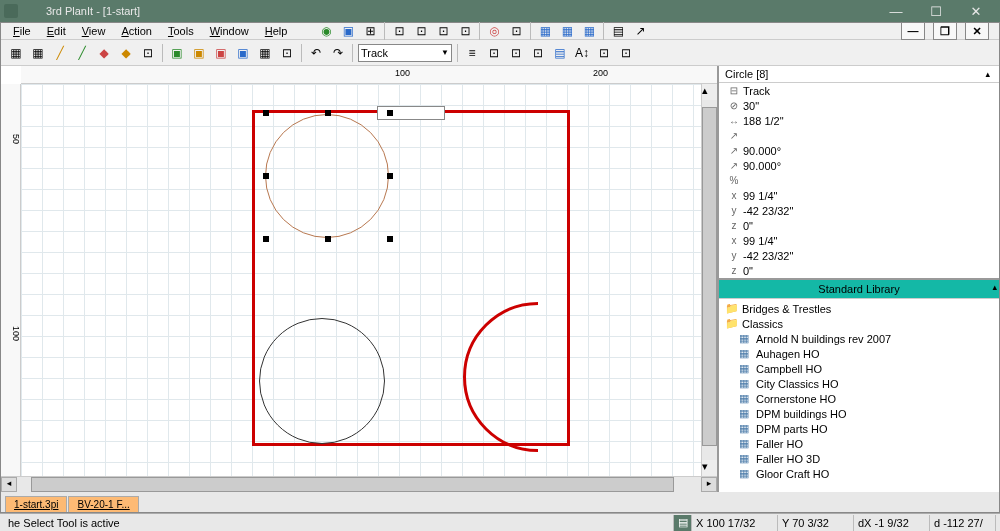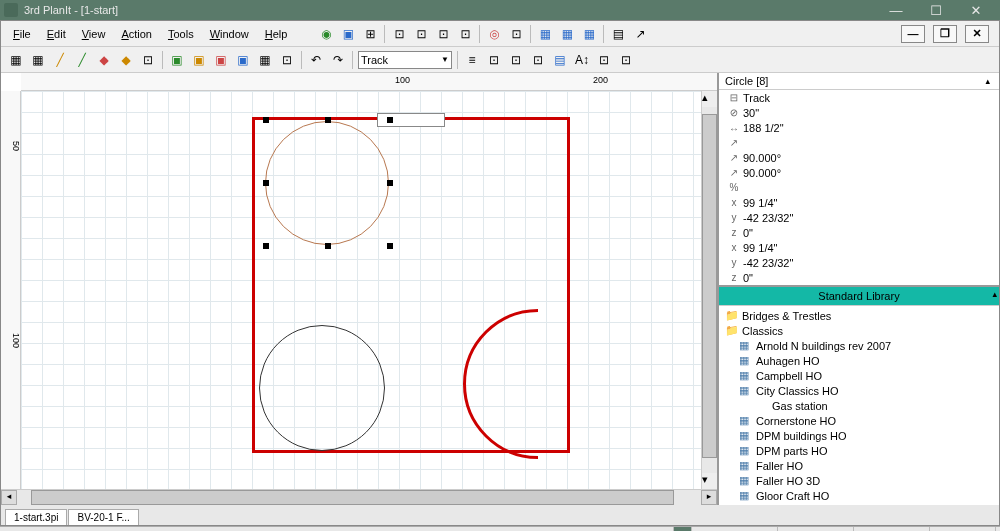--- a/index.html
+++ b/index.html
@@ -1,26 +1,26 @@
 <!DOCTYPE html>
 <html><head>
 <meta charset="utf-8">
 <style>
 * { box-sizing: border-box; margin: 0; padding: 0; font-family: Tahoma, sans-serif; font-size: 11px; }
 body { background: #5a7a6a; width: 1000px; height: 531px; overflow: hidden; display: flex; flex-direction: column; }
 
 .titlebar { height: 22px; background: #5a7a6a; color: #e8e8e8; display: flex; align-items: center; padding: 0 4px; }
 .titlebar .app-icon { width: 14px; height: 14px; margin-right: 6px; background: #4a6a5a; border-radius: 2px; }
-.titlebar .title { flex: 1; }
+.titlebar .title { flex: 1; margin-left: 22px; }
 .titlebar .win-btns { display: flex; gap: 0; }
 .titlebar .win-btn { width: 40px; height: 20px; display: flex; align-items: center; justify-content: center; cursor: pointer; font-size: 13px; }
 
 .app-body { flex: 1; background: #e8e8e8; border: 1px solid #888; display: flex; flex-direction: column; }
 
-.menubar { height: 26px; background: #f0f0f0; display: flex; align-items: center; padding: 0 4px; border-bottom: 1px solid #ccc; }
+.menubar { height: 17px; background: #f0f0f0; display: flex; align-items: center; padding: 0 4px; border-bottom: 1px solid #ccc; }
 .menuitem { padding: 2px 8px; cursor: pointer; }
 .menuitem u { text-decoration: underline; }
 .menu-spacer { width: 20px; }
 .tb-icon { width: 20px; height: 18px; border: 1px solid transparent; display: inline-flex; align-items: center; justify-content: center; margin: 0 1px; cursor: pointer; font-size: 12px; }
 .mdi-btns { margin-left: auto; display: flex; gap: 8px; padding-right: 6px; }
 .mdi-btn { width: 24px; height: 18px; border: 1px solid #888; background: #f8f8f8; display: flex; align-items: center; justify-content: center; font-weight: bold; cursor: pointer; }
 
 .toolbar2 { height: 26px; background: #f0f0f0; display: flex; align-items: center; padding: 0 4px; border-bottom: 1px solid #ccc; }
 .tb-sep { width: 1px; height: 18px; background: #bbb; margin: 0 3px; }
 .combo { width: 94px; height: 18px; border: 1px solid #888; background: #fff; padding: 0 2px; display: flex; align-items: center; margin: 0 2px; }
@@ -40,21 +40,21 @@
 .shape-circle { position: absolute; border-radius: 50%; }
 .sel-handle { position: absolute; width: 6px; height: 6px; background: #000; }
 .edit-box { position: absolute; width: 68px; height: 14px; border: 1px solid #888; background: #fff; }
 .hscroll { height: 16px; background: #eee; display: flex; border-top: 1px solid #ccc; }
 .hscroll .sb-btn { width: 16px; border: 1px solid #aaa; background: #ddd; text-align: center; font-size: 9px; cursor: pointer; }
 .hscroll .sb-track { flex: 1; background: #e8e8e8; position: relative; }
 .hscroll .sb-thumb { position: absolute; left: 2%; width: 94%; height: 100%; background: #ccc; border: 1px solid #999; }
 .vscroll { width: 16px; background: #eee; border-left: 1px solid #ccc; display: flex; flex-direction: column; }
 
 .doc-tabs { height: 20px; background: #e8e8e8; display: flex; align-items: end; padding-left: 4px; }
-.doc-tab { padding: 2px 8px; background: #ffffff; border: 1px solid #aaa; border-bottom: none; margin-right: 1px; font-size: 10px; cursor: pointer; }
+.doc-tab { padding: 2px 8px; background: #fdba74; border: 1px solid #aaa; border-bottom: none; margin-right: 1px; font-size: 10px; cursor: pointer; text-decoration: underline; }
 
 .side-pane { width: 282px; display: flex; flex-direction: column; border-left: 2px solid #999; }
 .props-panel { flex: 0 0 208px; background: #fff; border-bottom: 2px solid #999; display: flex; flex-direction: column; position: relative; }
 .panel-hdr { padding: 2px 6px; border-bottom: 1px solid #ccc; display: flex; align-items: center; }
 .panel-hdr .arrow { margin-left: auto; font-size: 9px; padding: 0 3px; cursor: pointer; }
 .prop-row { display: flex; align-items: center; padding: 0 6px; height: 15px; }
 .prop-row .ico { width: 18px; display: inline-flex; justify-content: center; font-size: 10px; color: #666; }
 .prop-row .val { flex: 1; }
 
 .lib-panel { flex: 1; background: #fff; display: flex; flex-direction: column; overflow: hidden; position: relative; }
@@ -286,25 +286,20 @@
               <span class="indent1"></span>
               <span class="ficon file">▦</span>
               <span>Campbell HO</span>
             </div>
             <div class="tree-row">
               <span class="indent1"></span>
               <span class="ficon file">▦</span>
               <span>City Classics HO</span>
             </div>
             <div class="tree-row">
-              <span class="indent2"></span>
-              <span class="ficon"></span>
-              <span>Gas station</span>
-            </div>
-            <div class="tree-row">
               <span class="indent1"></span>
               <span class="ficon file">▦</span>
               <span>Cornerstone HO</span>
             </div>
             <div class="tree-row">
               <span class="indent1"></span>
               <span class="ficon file">▦</span>
               <span>DPM buildings HO</span>
             </div>
             <div class="tree-row">

